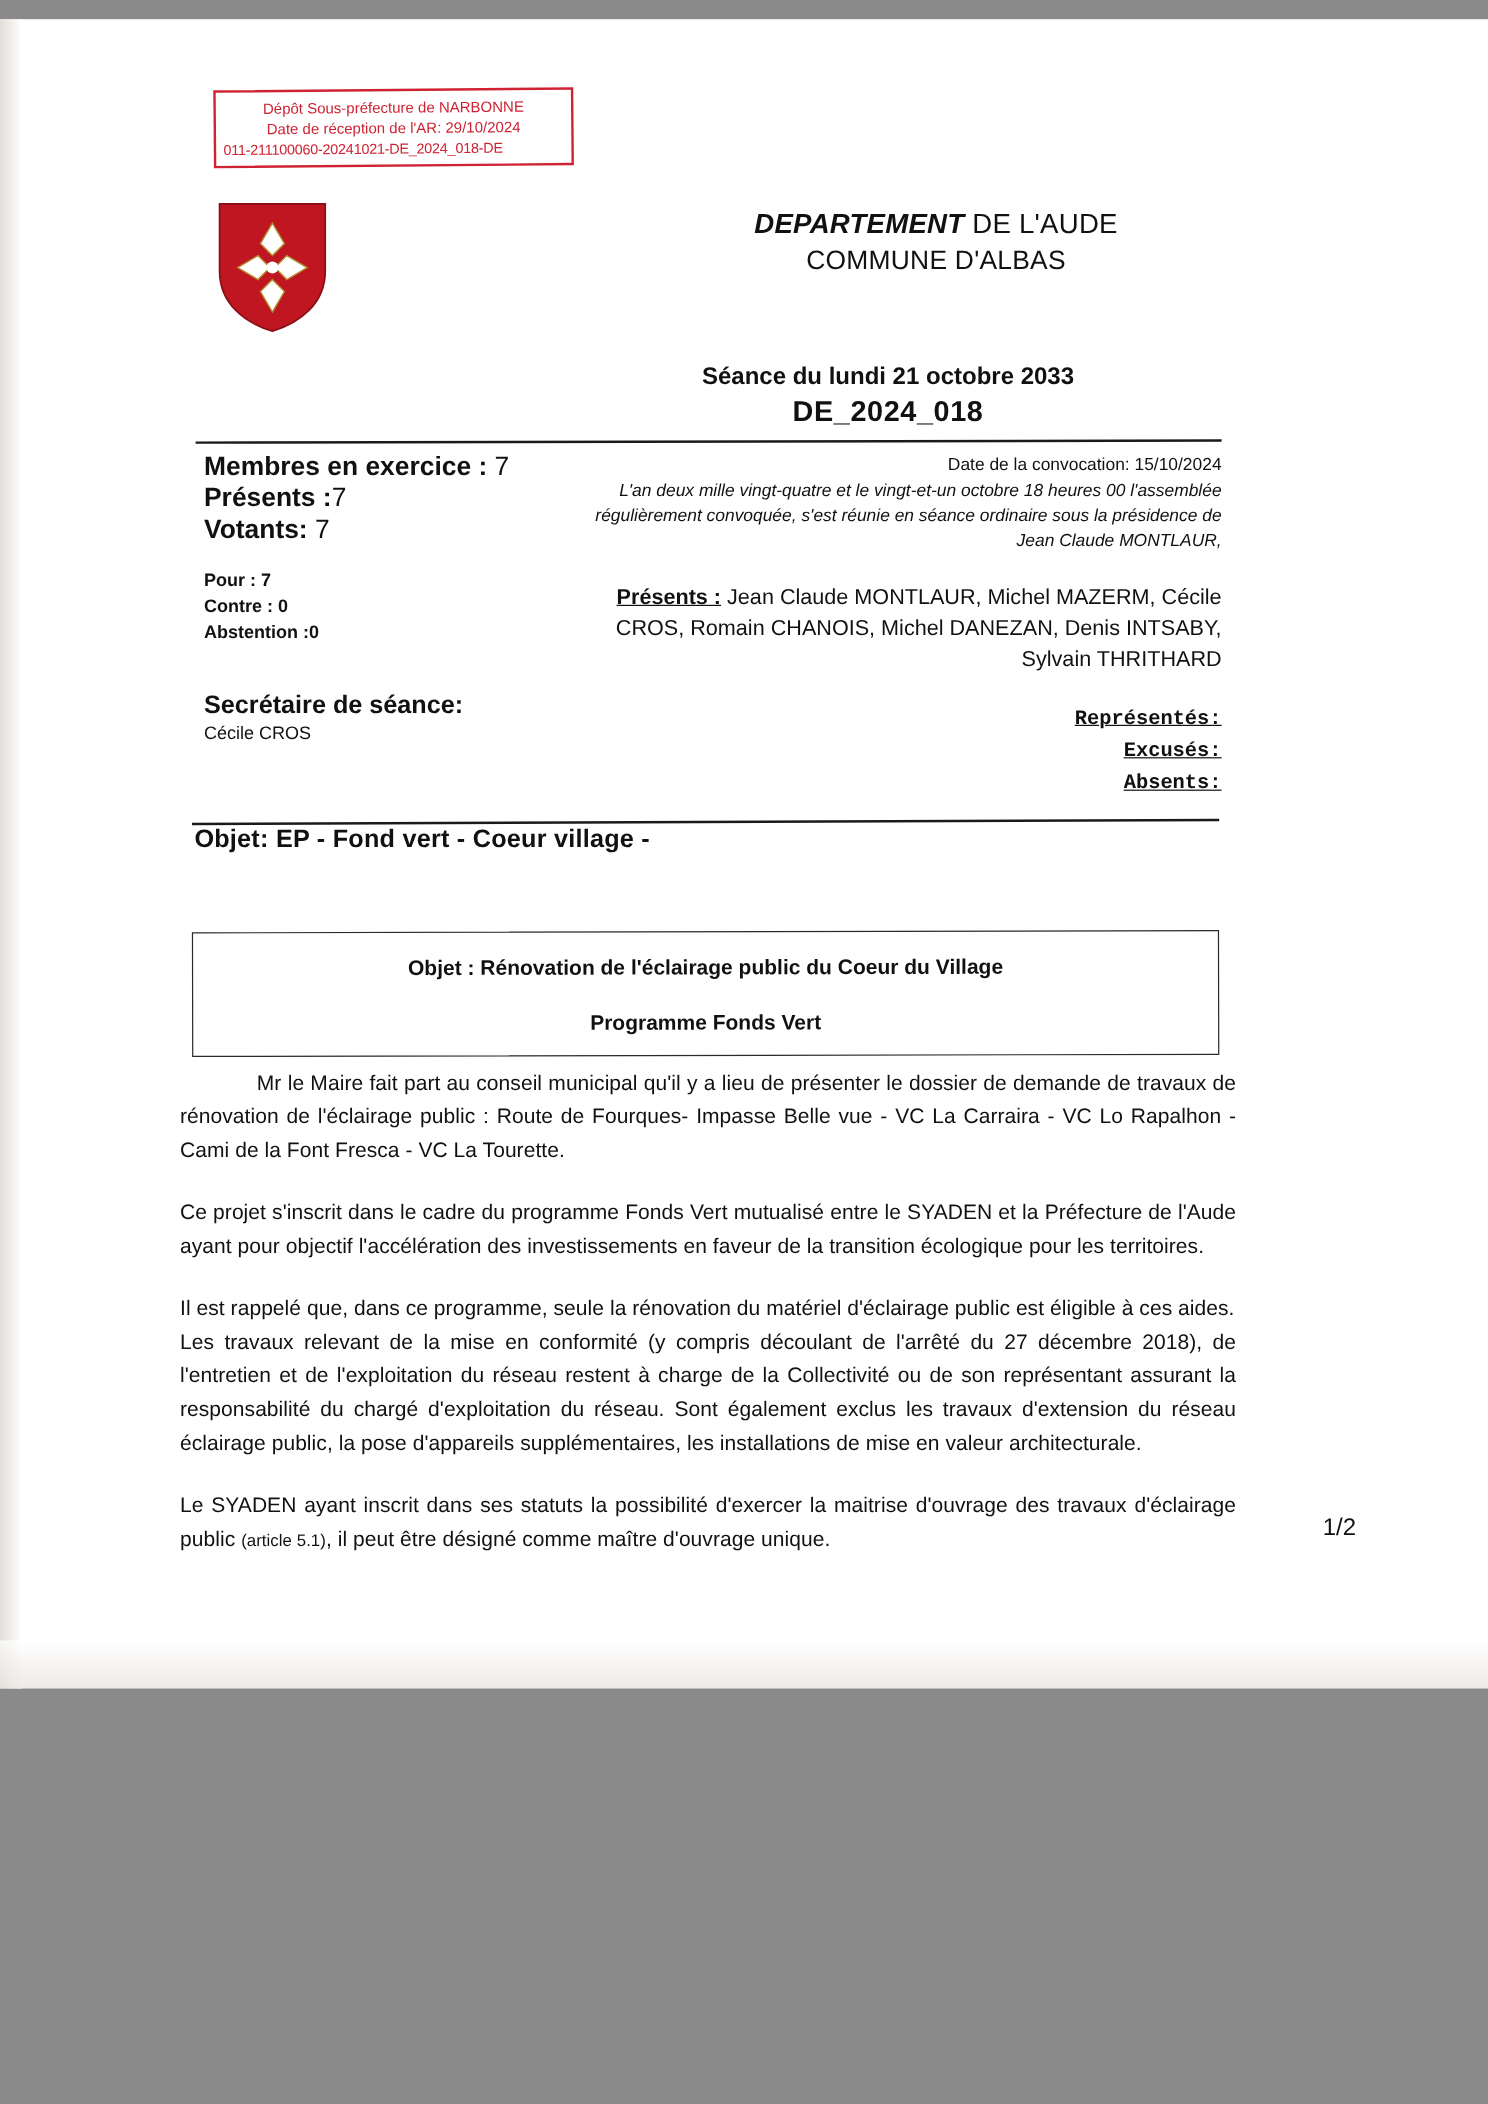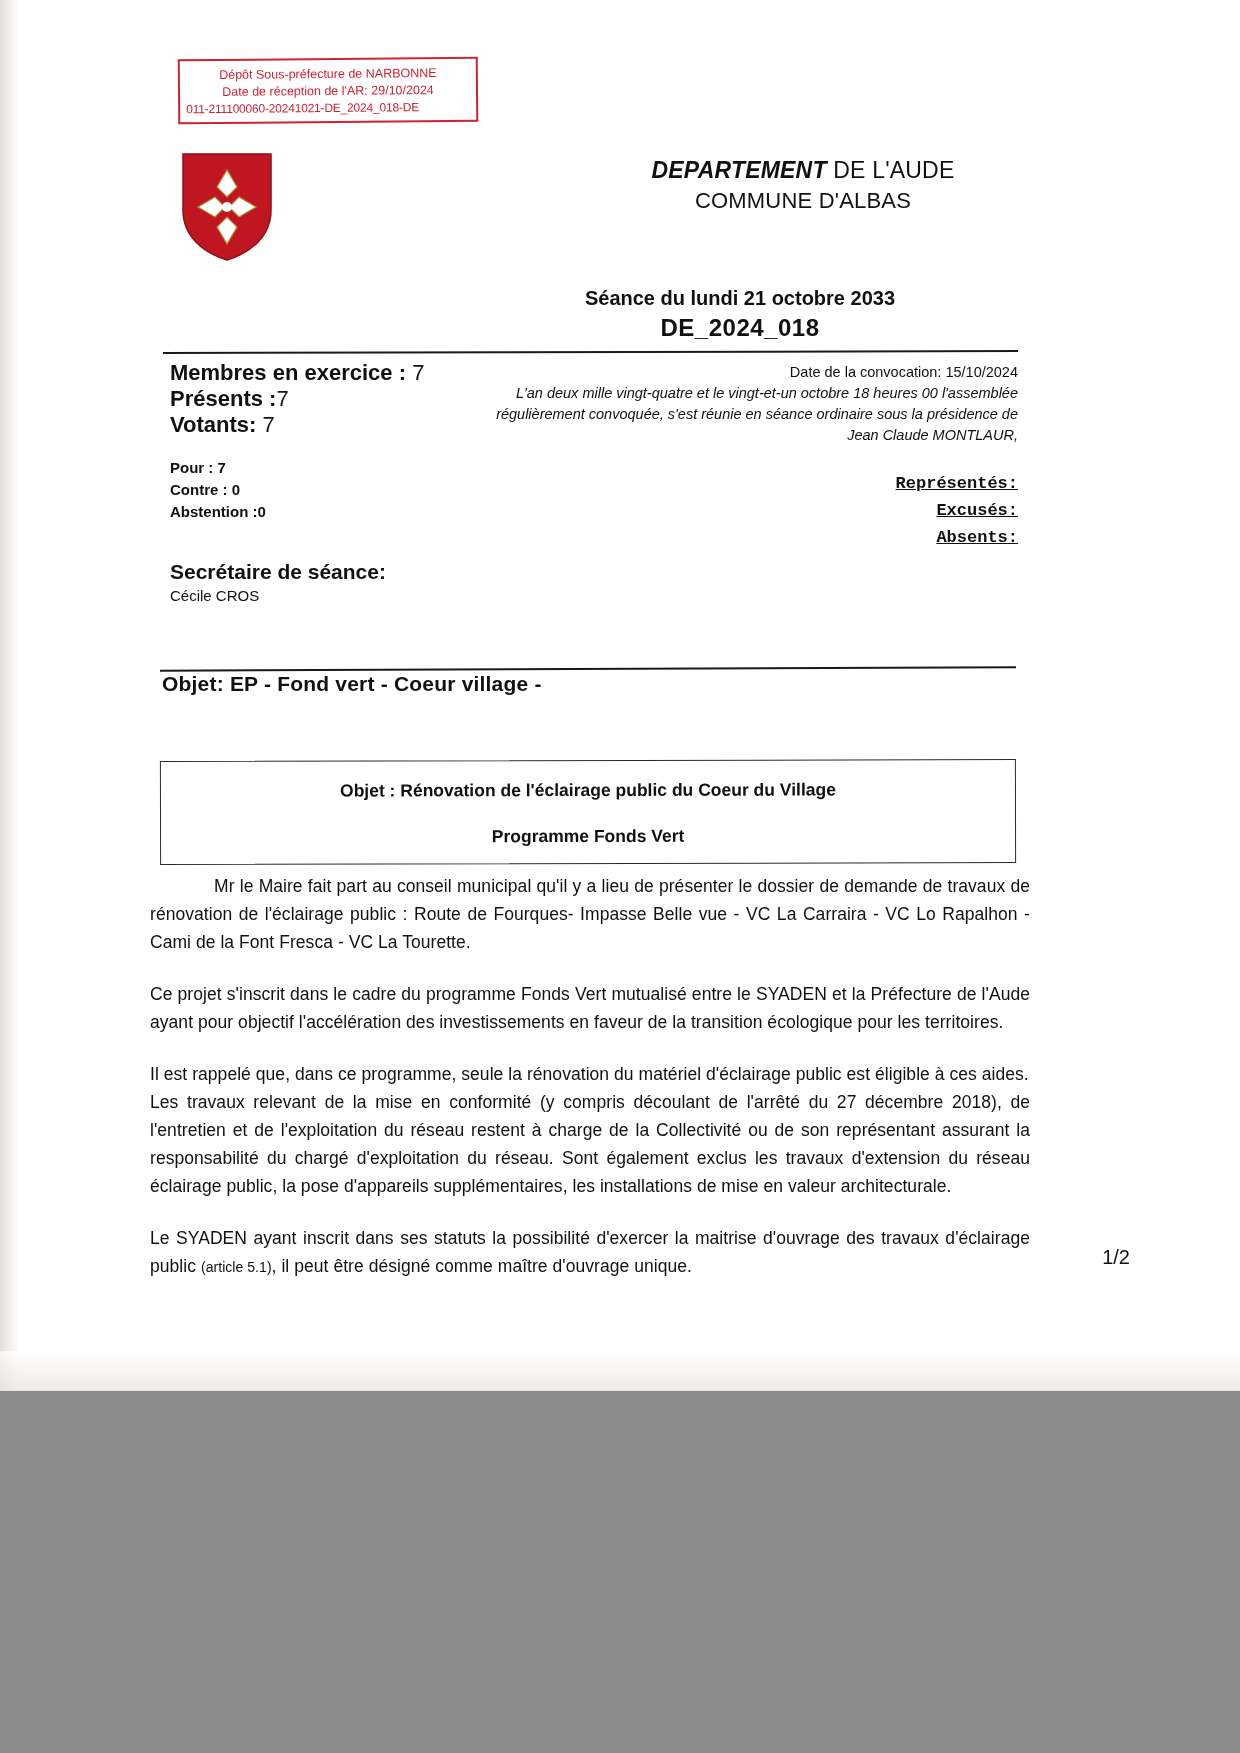--- a/index.html
+++ b/index.html
@@ -6,21 +6,21 @@
   html, body {
     margin: 0;
     padding: 0;
     background: #8a8a8a;
   }
   .page {
     position: relative;
     width: 1240px;
     height: 1391px;
     background: #ffffff;
-    margin: 0 auto;
+    margin: 16px auto;
     overflow: hidden;
     font-family: "Liberation Sans", sans-serif;
     color: #111111;
     box-sizing: border-box;
   }
   
   .scan-edge-left {
     position: absolute;
     left: 0; top: 0;
     width: 18px; height: 1753px;
@@ -69,21 +69,21 @@
     position: absolute;
     left: 180px;
     top: 152px;
     width: 94px;
     height: 110px;
   }
 
   
   .dept-block {
     position: absolute;
-    left: 543px;
+    left: 520px;
     top: 155px;
     width: 520px;
     text-align: center;
   }
   .dept-line1 {
     font-size: 23px;
     line-height: 31px;
     letter-spacing: .2px;
   }
   .dept-line1 .ital {
@@ -332,20 +332,23 @@
     <div class="secretary-block">
       <div class="secretary-label">Secrétaire de séance:</div>
       <div class="secretary-name">Cécile CROS</div>
     </div>
   </div>
 
   <div class="right-col">
     <div class="convoc-date">Date de la convocation: 15/10/2024</div>
     <div class="convoc-text">L'an deux mille vingt-quatre et le vingt-et-un octobre 18 heures 00 l'assemblée régulièrement convoquée, s'est réunie en séance ordinaire sous la présidence de Jean Claude MONTLAUR,</div>
 
+    <div class="presents-block">
+      <div class="presents-line"><span class="u-bold">Présents :</span><span> Jean Claude MONTLAUR, Michel MAZERM, Cécile CROS, Romain CHANOIS, Michel DANEZAN, Denis INTSABY, Sylvain THRITHARD</span></div>
+    </div>
 
     <div class="status-list">
       <div class="status-item">Représentés:</div>
       <div class="status-item">Excusés:</div>
       <div class="status-item">Absents:</div>
     </div>
   </div>
 
   <div class="rule rule-objet"></div>
 

